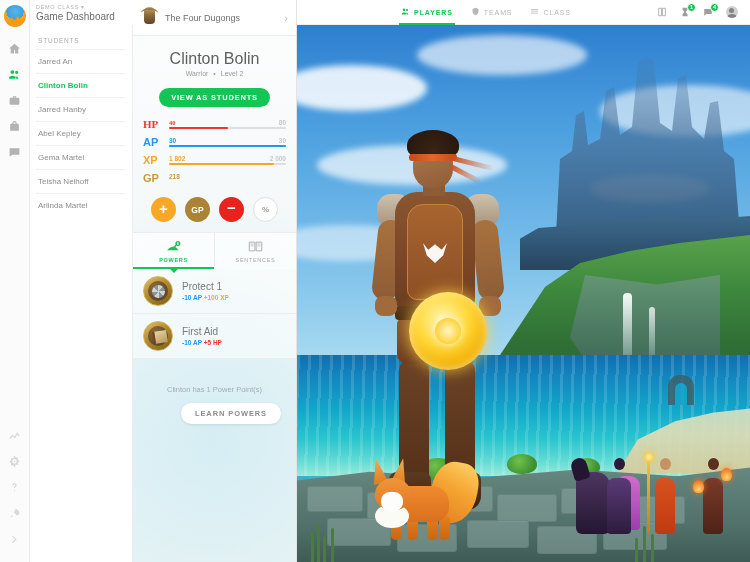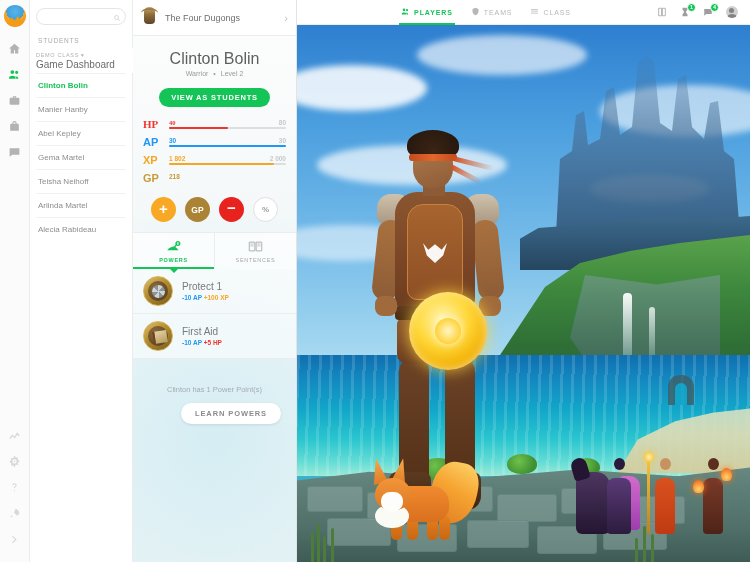--- a/index.html
+++ b/index.html
@@ -505,26 +505,25 @@
               <circle cx="10.5" cy="10.5" r="6"></circle>
               <line x1="15" y1="15" x2="21" y2="21"></line>
             </svg>
         </span>
       </div>
     </div>
     <div class="stu-head">STUDENTS</div>
 
     <div class="stu-item">Jarred An</div>
     <div class="stu-item sel">Clinton Bolin</div>
-    <div class="stu-item">Manier Hanby</div>
+    <div class="stu-item">Jarred Hanby</div>
     <div class="stu-item">Abel Kepley</div>
     <div class="stu-item">Gema Martel</div>
     <div class="stu-item">Teisha Neihoff</div>
     <div class="stu-item">Arlinda Martel</div>
-    <div class="stu-item">Alecia Rabideau</div>
   </div>
 
   <div class="panel">
     <div class="panel-bg"></div>
 
     <div class="team-bar">
       <span class="crest"></span>
       <span class="team-name">The Four Dugongs</span>
       <span class="team-chev">›</span>
     </div>
@@ -804,20 +803,20 @@
         <div class="fox-body"></div>
         <div class="fox-ruff"></div>
         <div class="fox-ear fox-ear-l"></div>
           <div class="fox-ear fox-ear-r"></div>
         <div class="fox-head"></div>
         <div class="fox-face"></div>
       </div>
     </div>
   </div>
 
-  <div style="position:absolute;left:30px;top:0;width:103px;height:25px;background:#fff;display:flex;flex-direction:column;justify-content:center;padding-left:6px;margin-top:48px;">
+  <div style="position:absolute;left:30px;top:0;width:103px;height:25px;background:#fff;display:flex;flex-direction:column;justify-content:center;padding-left:6px;">
     <div style="font-size:5.5px;letter-spacing:.7px;color:#b0b0b0;">
       <span>DEMO CLASS</span><span style="margin-left:2px">▾</span>
     </div>
     <div style="font-size:10px;color:#6c6c6c;margin-top:1px;">Game Dashboard</div>
   </div>
 
 </div>
 
 </body></html>

